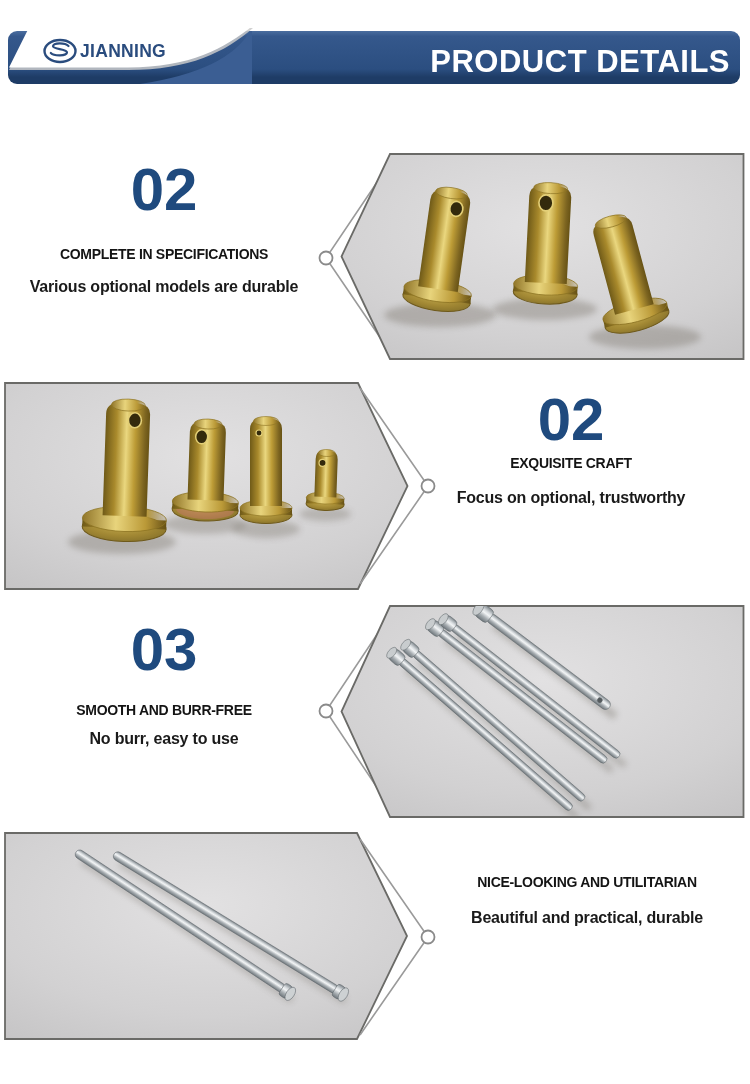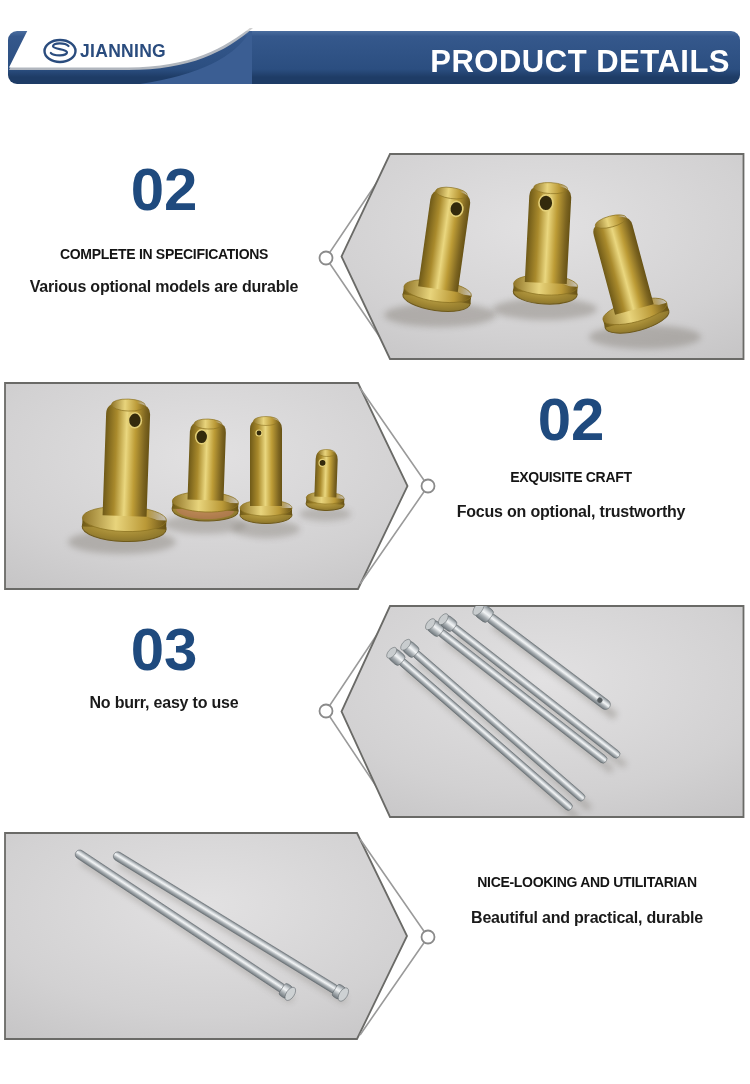--- a/index.html
+++ b/index.html
@@ -11,21 +11,21 @@
   .page-title{left:170px;top:44px;width:560px;text-align:right;color:#ffffff;
               font-size:31px;font-weight:700;letter-spacing:.5px;white-space:nowrap;}
   
   .txtblock{text-align:center;}
   .sec-num{font-size:60px;line-height:64px;font-weight:700;color:#1f4a7e;}
   .sec-title{font-size:14px;font-weight:700;color:#141414;letter-spacing:-.3px;white-space:nowrap;}
   .sec-sub{font-size:16px;font-weight:700;color:#1a1a1a;letter-spacing:-.2px;white-space:nowrap;}
   .s1-txt{left:2px;top:158px;width:324px;}
   .s1-txt .sec-title{margin-top:24px;} .s1-txt .sec-sub{margin-top:16px;}
   .s2-txt{left:411px;top:388px;width:320px;}
-  .s2-txt .sec-title{margin-top:17px;} .s2-txt .sec-sub{margin-top:18px;}
+  .s2-txt .sec-title{margin-top:3px;} .s2-txt .sec-sub{margin-top:18px;}
   .s3-txt{left:2px;top:618px;width:324px;}
   .s3-txt .sec-title{margin-top:20px;} .s3-txt .sec-sub{margin-top:12px;}
   .s4-txt{left:426px;top:860px;width:322px;}
   .s4-txt .sec-title{margin-top:14px;} .s4-txt .sec-sub{margin-top:19px;}
   
   .ph1{left:340px;top:153px;} .ph2{left:4px;top:382px;}
   .ph3{left:340px;top:605px;} .ph4{left:4px;top:832px;}
   .pt1{left:312px;top:150px;} .pt2{left:352px;top:378px;}
   .pt3{left:312px;top:602px;} .pt4{left:352px;top:829px;}
 </style>
@@ -208,20 +208,21 @@
   </svg>
 
   <div class="abs txtblock s2-txt">
     <div class="sec-num">02</div>
     <div class="sec-title">EXQUISITE CRAFT</div>
     <div class="sec-sub">Focus on optional, trustworthy</div>
   </div>
 
   <div class="abs txtblock s3-txt">
     <div class="sec-num">03</div>
+    <div class="sec-title">SMOOTH AND BURR-FREE</div>
     <div class="sec-sub">No burr, easy to use</div>
   </div>
 
   <svg class="abs pt3" width="84" height="218">
     <polyline points="80,10 14,109 80,208" fill="none" stroke="#9a9a9a" stroke-width="1.6"></polyline>
     <circle cx="14" cy="109" r="6.5" fill="#ffffff" stroke="#8a8a8a" stroke-width="1.8"></circle>
   </svg>
 
   <svg class="abs ph3" width="405" height="213" role="img" aria-label="Five long polished steel clevis pins lying diagonally on a gray surface">
     <defs>

